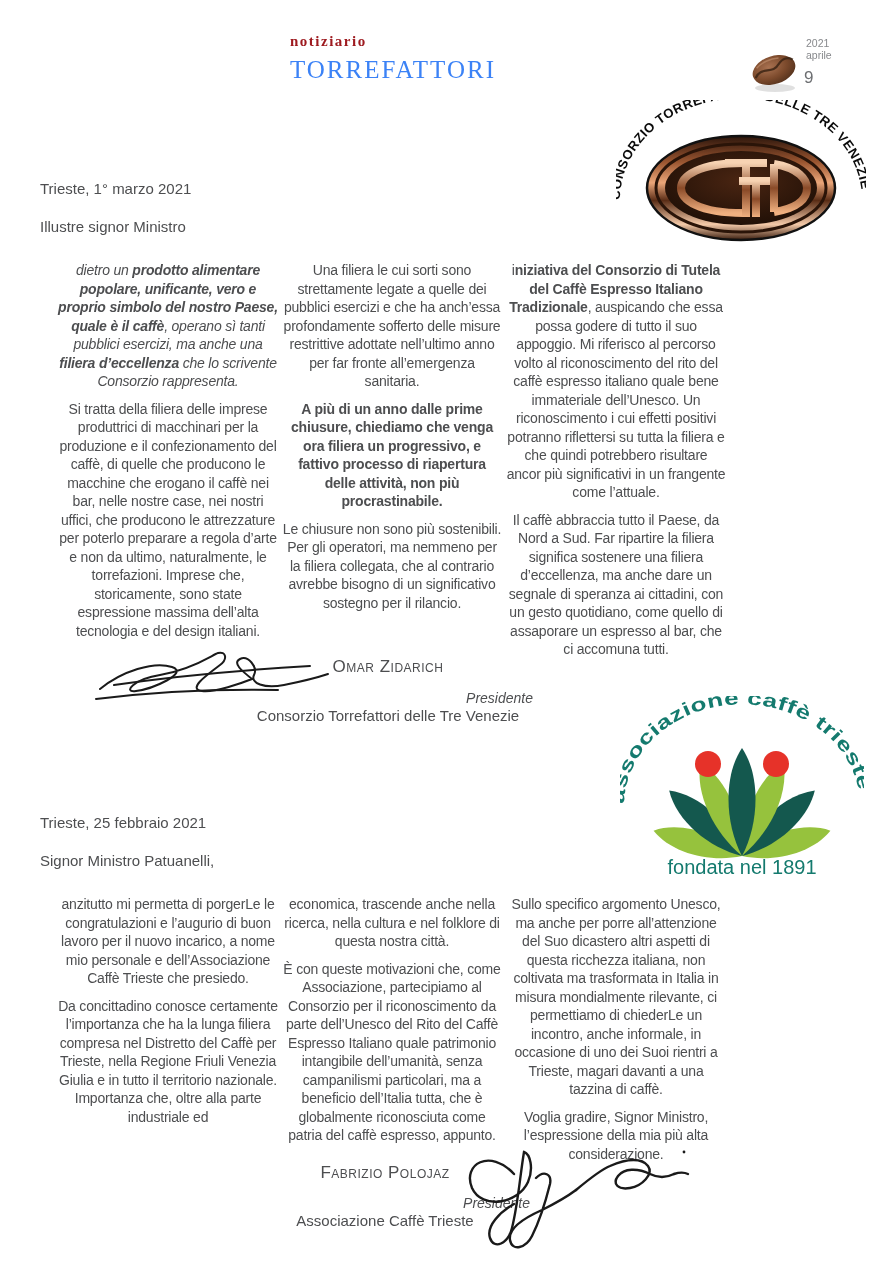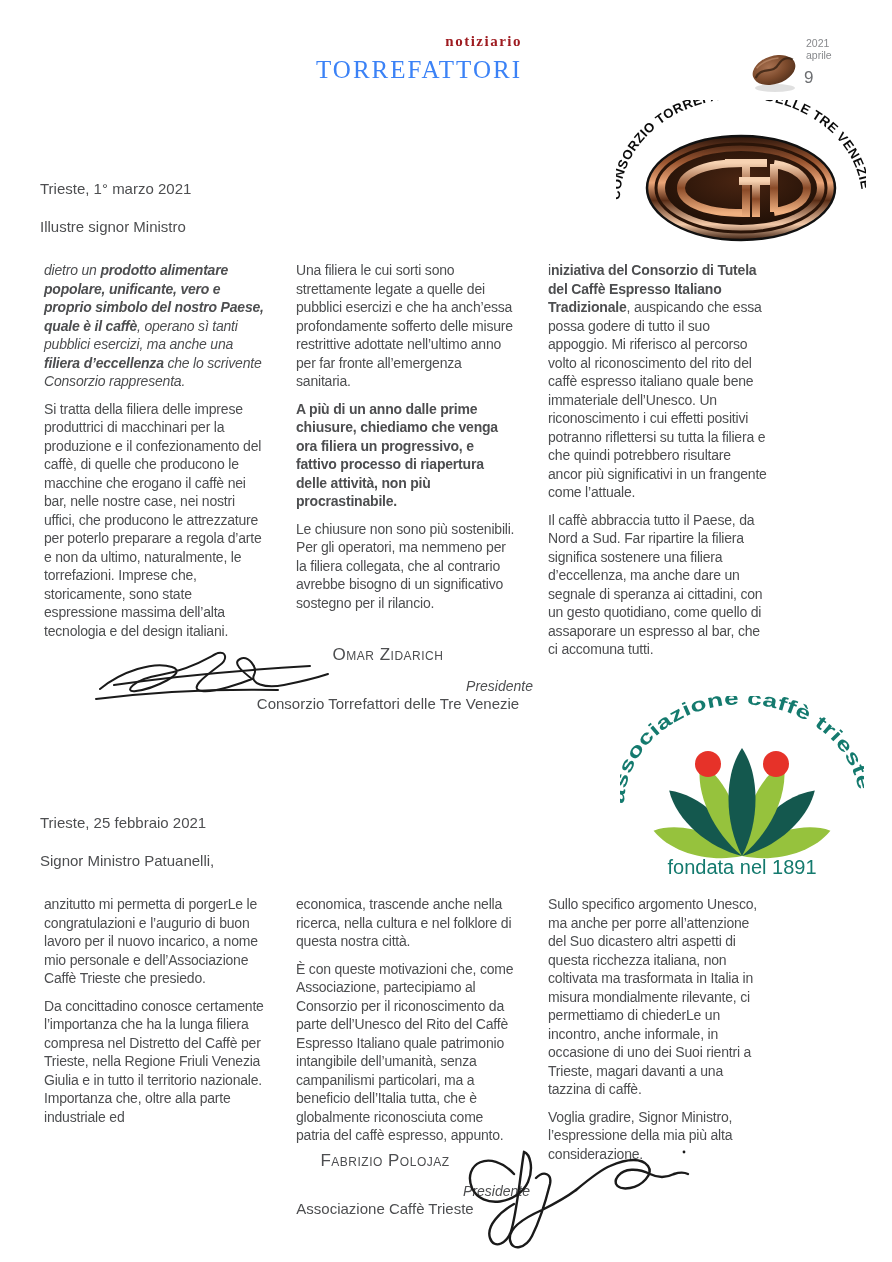--- a/index.html
+++ b/index.html
@@ -1,46 +1,46 @@
 <!DOCTYPE html>
 <html><head>
 <meta charset="utf-8">
 <style>
   html,body{margin:0;padding:0;background:#e9e9e9;}
   .page{
     position:relative;width:892px;height:1262px;background:#ffffff;margin:0 auto;
     font-family:"Liberation Sans",sans-serif;color:#4d4e50;overflow:hidden;
   }
   
-  .masthead{position:absolute;left:290px;top:34px;width:232px;text-align:right;}
+  .masthead{position:absolute;left:290px;top:34px;width:232px;text-align:left;}
   .masthead .kicker{
     font-family:"Liberation Serif",serif;font-weight:bold;font-size:15px;
     letter-spacing:1.5px;color:#9e1b20;line-height:15px;
   }
   .masthead .title{
     font-family:"Liberation Serif",serif;font-size:25px;letter-spacing:2px;
     color:#3b82f6;line-height:26px;margin-top:8px;
   }
   .issue-meta{position:absolute;left:806px;top:38px;font-size:10.5px;line-height:11.5px;color:#87898c;}
   .page-number{position:absolute;left:804px;top:68px;font-size:17px;color:#6d6f72;}
   .bean{position:absolute;left:744px;top:44px;}
   
   .cttv-logo{position:absolute;left:616px;top:100px;}
   .act-logo{position:absolute;left:620px;top:696px;}
   
   .dateline,.salutation{position:absolute;left:40px;font-size:15px;color:#4d4e50;}
-  .cols{position:absolute;left:44px;display:flex;gap:32px;}
+  .cols{position:absolute;left:58px;display:flex;gap:4px;text-align:center;}
   .col{width:220px;}
   .col p{margin:0 0 9px 0;font-size:14px;line-height:18.5px;letter-spacing:-0.2px;}
   .col p.intro{font-style:italic;}
   .col p.bp{font-weight:bold;}
   .col b{font-weight:bold;}
   
   .sig-svg{position:absolute;}
-  .sig-block{position:absolute;text-align:center;color:#4d4e50;}
+  .sig-block{position:absolute;text-align:center;color:#4d4e50;margin-top:12px;}
   .sig-name{font-variant:small-caps;font-size:17px;letter-spacing:.5px;line-height:18px;}
   .sig-title{font-style:italic;font-size:14px;line-height:17px;margin-top:14px;text-align:right;}
   .sig-org{font-size:15px;line-height:18px;}
   .sig-block.second .sig-title{margin-top:13px;}
 </style>
 </head>
 <body>
 
 <div class="page">
 

